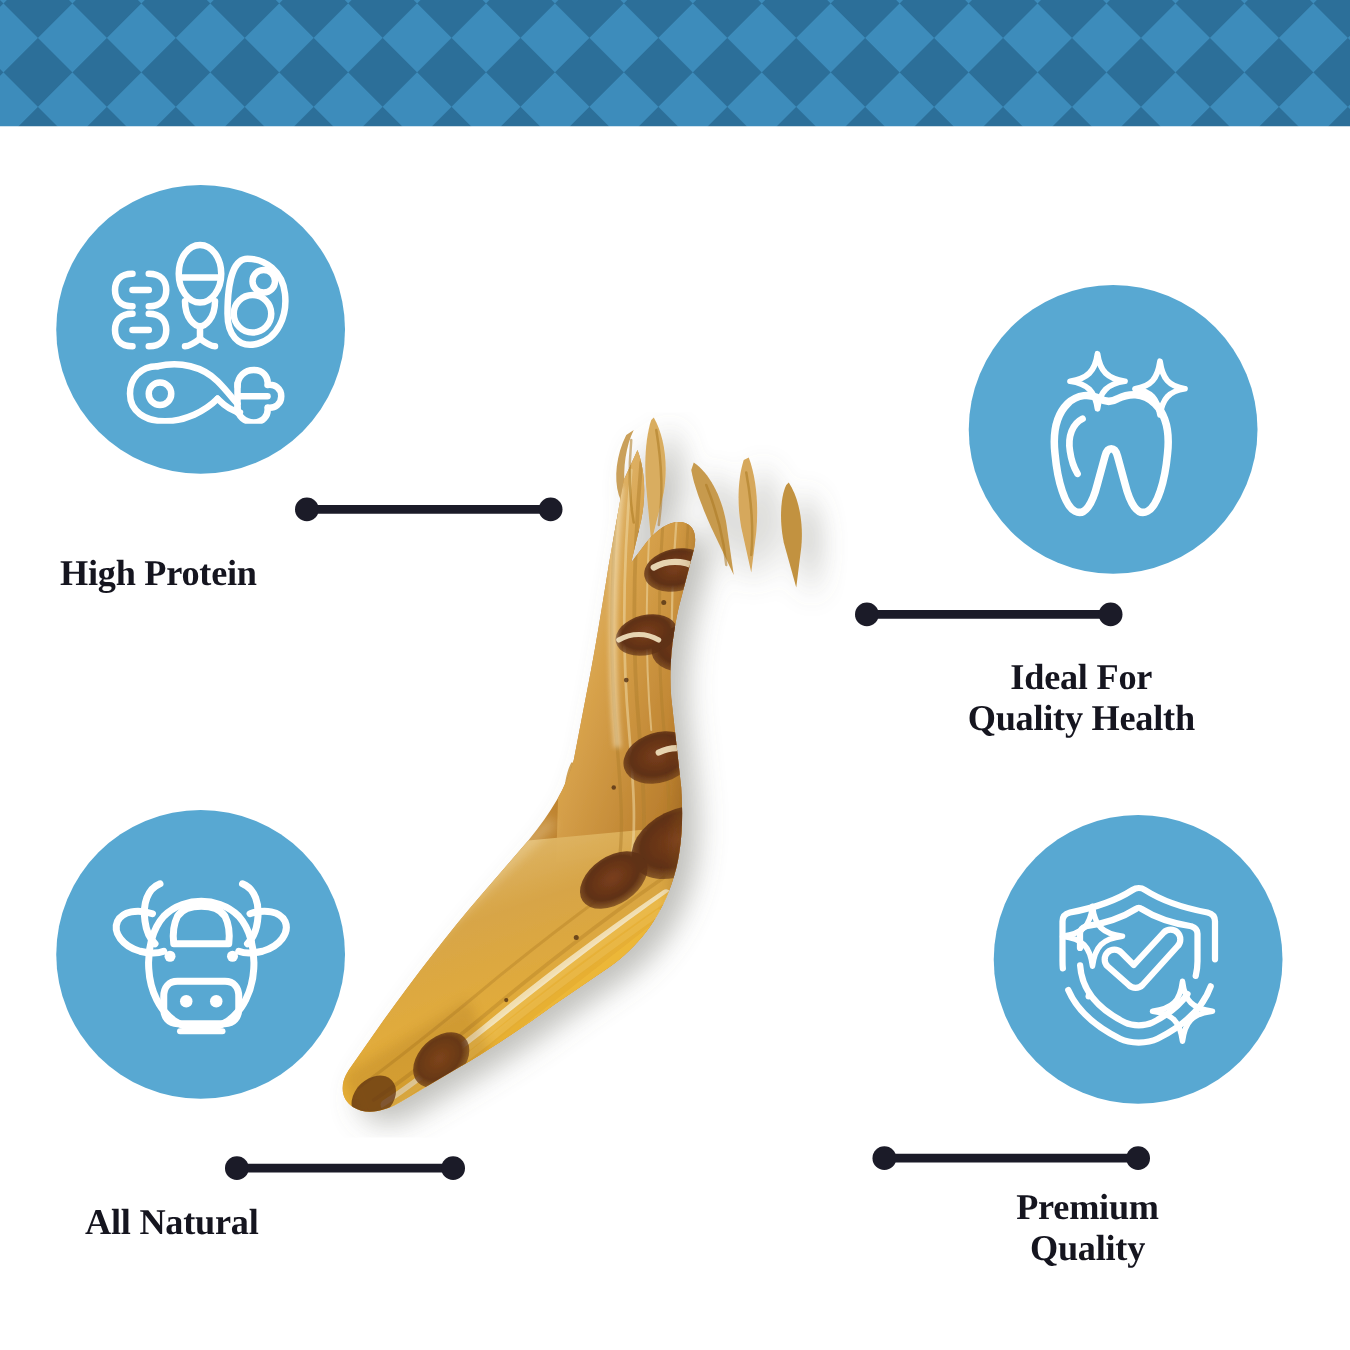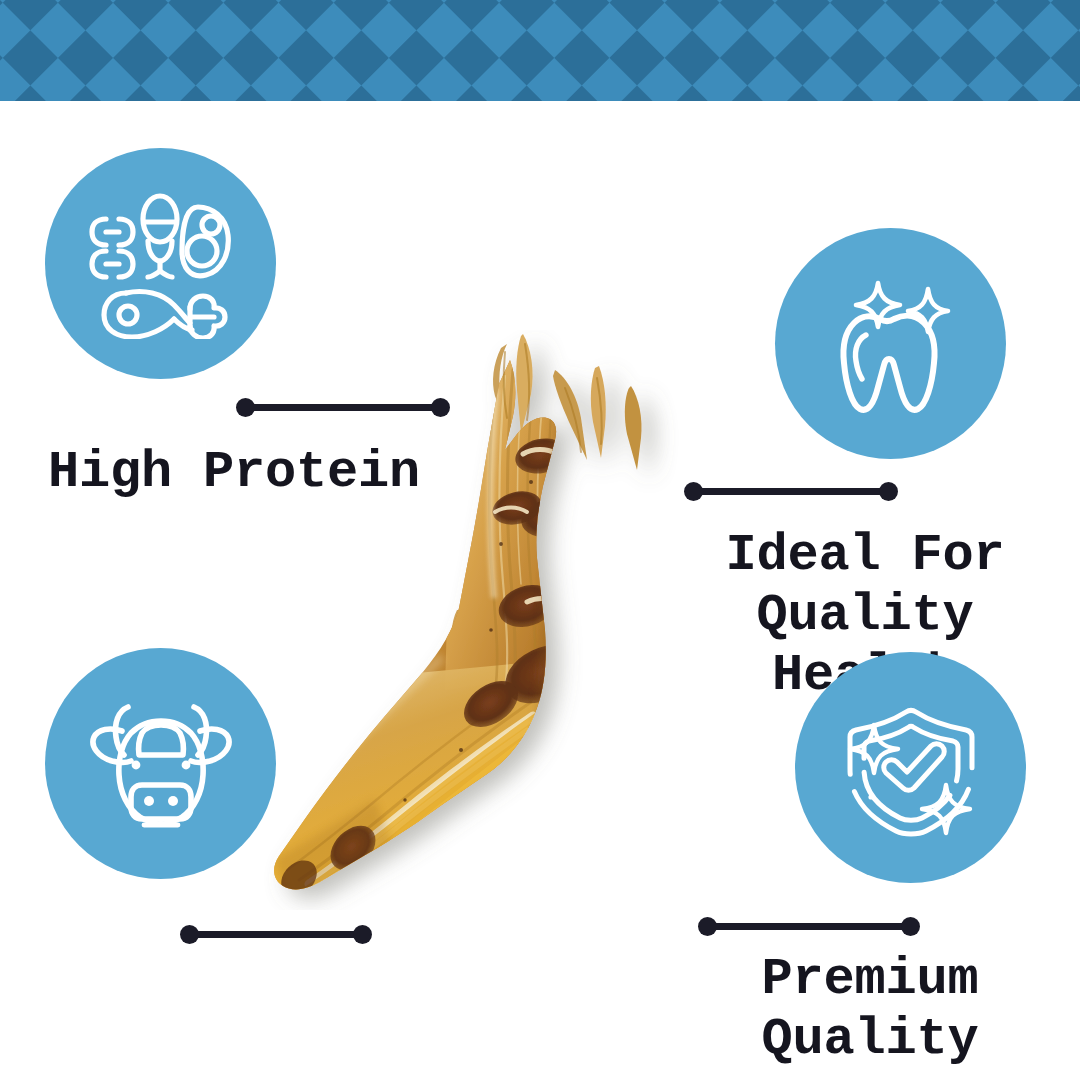--- a/index.html
+++ b/index.html
@@ -60,23 +60,23 @@
   }
   .connector .bar {
     height: 7px;
     flex: 1 1 auto;
     margin: 0 -1px;
   }
 
   
   .feature-label {
     position: absolute;
-    font-family: Liberation Mono, monospace;
+    font-family: Liberation Serif, serif;
     font-weight: 700;
-    font-size: 52px;
+    font-size: 29px;
     line-height: 1.15;
     letter-spacing: -0.2px;
     color: #15151f;
     white-space: pre-line;
   }
   .label-left  { text-align: left; }
   .label-right { text-align: center; }
 
   
   #product {
@@ -367,20 +367,21 @@
       <path d="M62,130 L62,136 M75,130 L75,136 M88,130 L88,136" stroke-width="3.4"></path>
     </svg>
   </div>
 
   <div class="connector" style="left:180px; top:925px; width:192px;">
     <span class="dot" style="background:#1b1b28;"></span>
     <span class="bar" style="background:#1b1b28;"></span>
     <span class="dot" style="background:#1b1b28;"></span>
   </div>
 
+  <div class="feature-label label-left" style="left:68px; top:962px; width:430px;">All Natural</div>
 
   <div class="feature-circle" style="left:795px; top:652px; width:231px; height:231px; background:#58A8D2;">
     <svg width="150" height="150" viewBox="0 0 150 150" fill="none" stroke="#ffffff" stroke-width="5" stroke-linecap="round" stroke-linejoin="round">
 
       <path d="M14,44 C14,40 16,38 20,37 C36,34 56,28 70,19
                C73,17 77,17 80,19 C94,28 114,34 130,37
                C134,38 136,40 136,44 L136,76
                C136,104 118,124 90,138 C82,142 68,142 60,138
                C32,124 14,104 14,76 Z" stroke-dasharray="168 22 150 18"></path>
 

